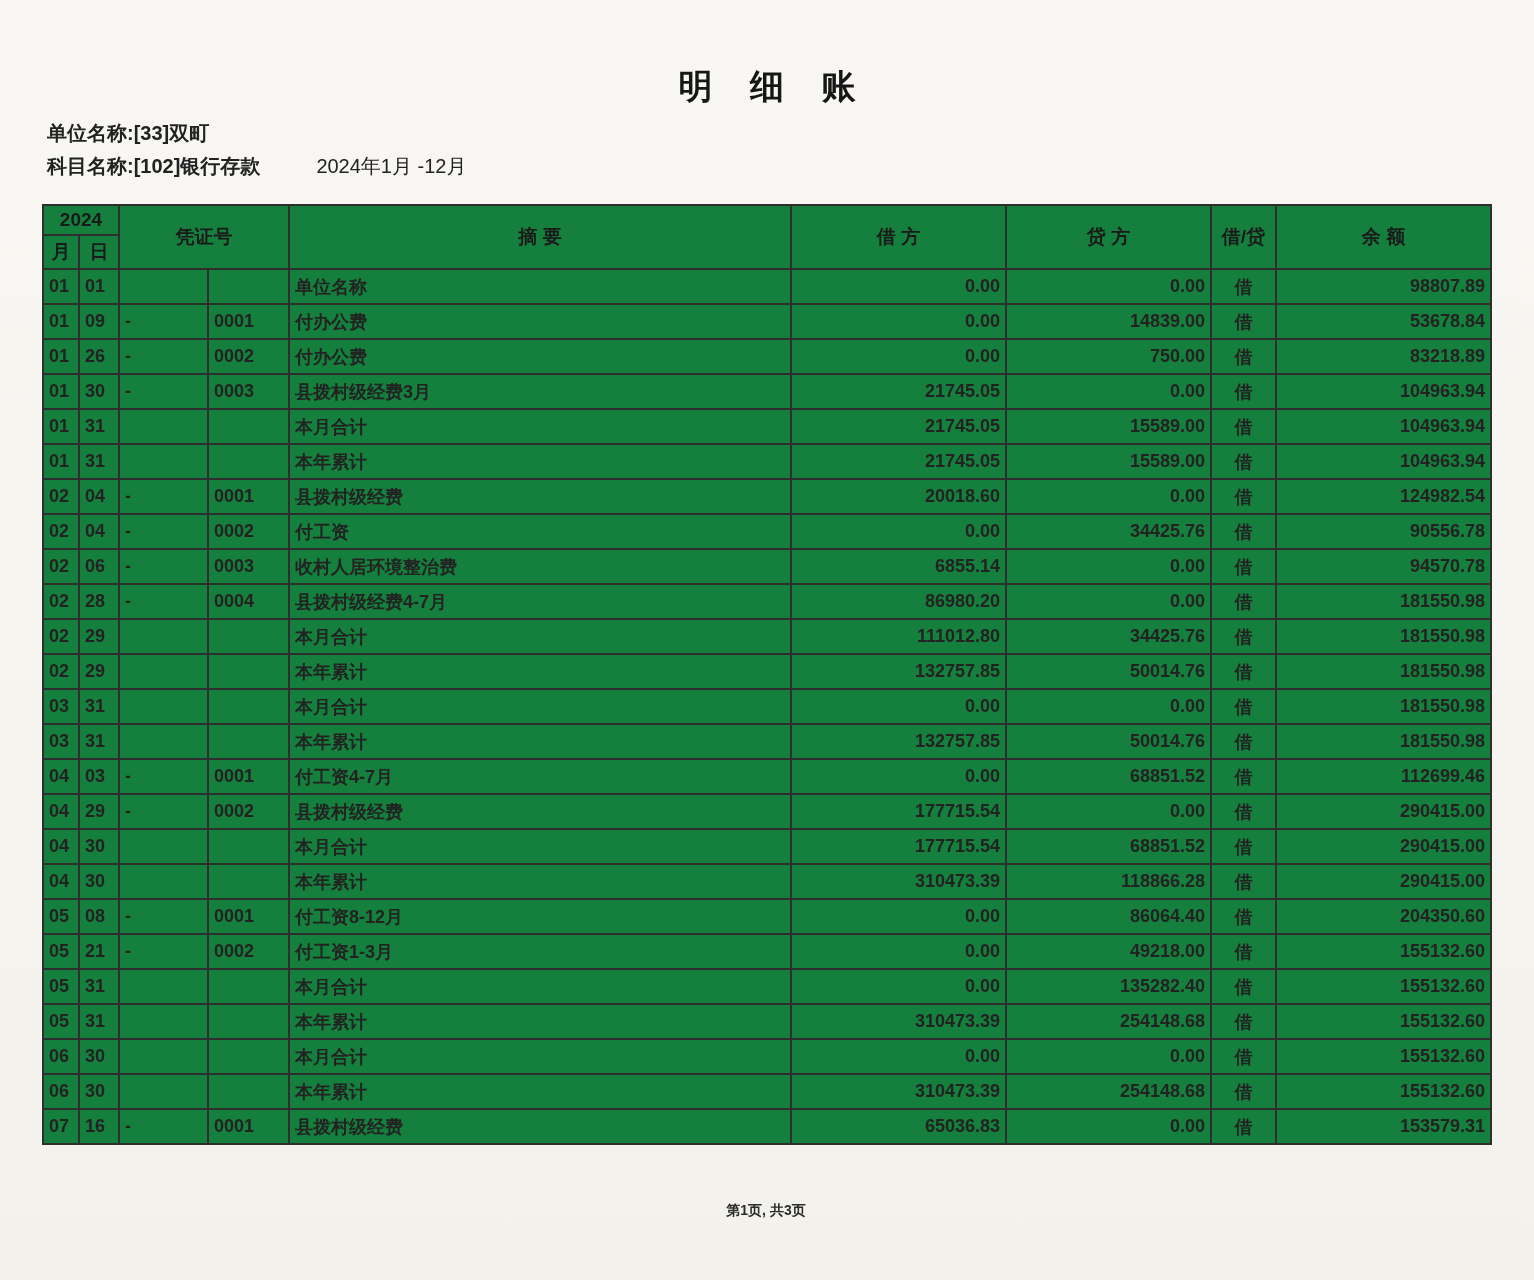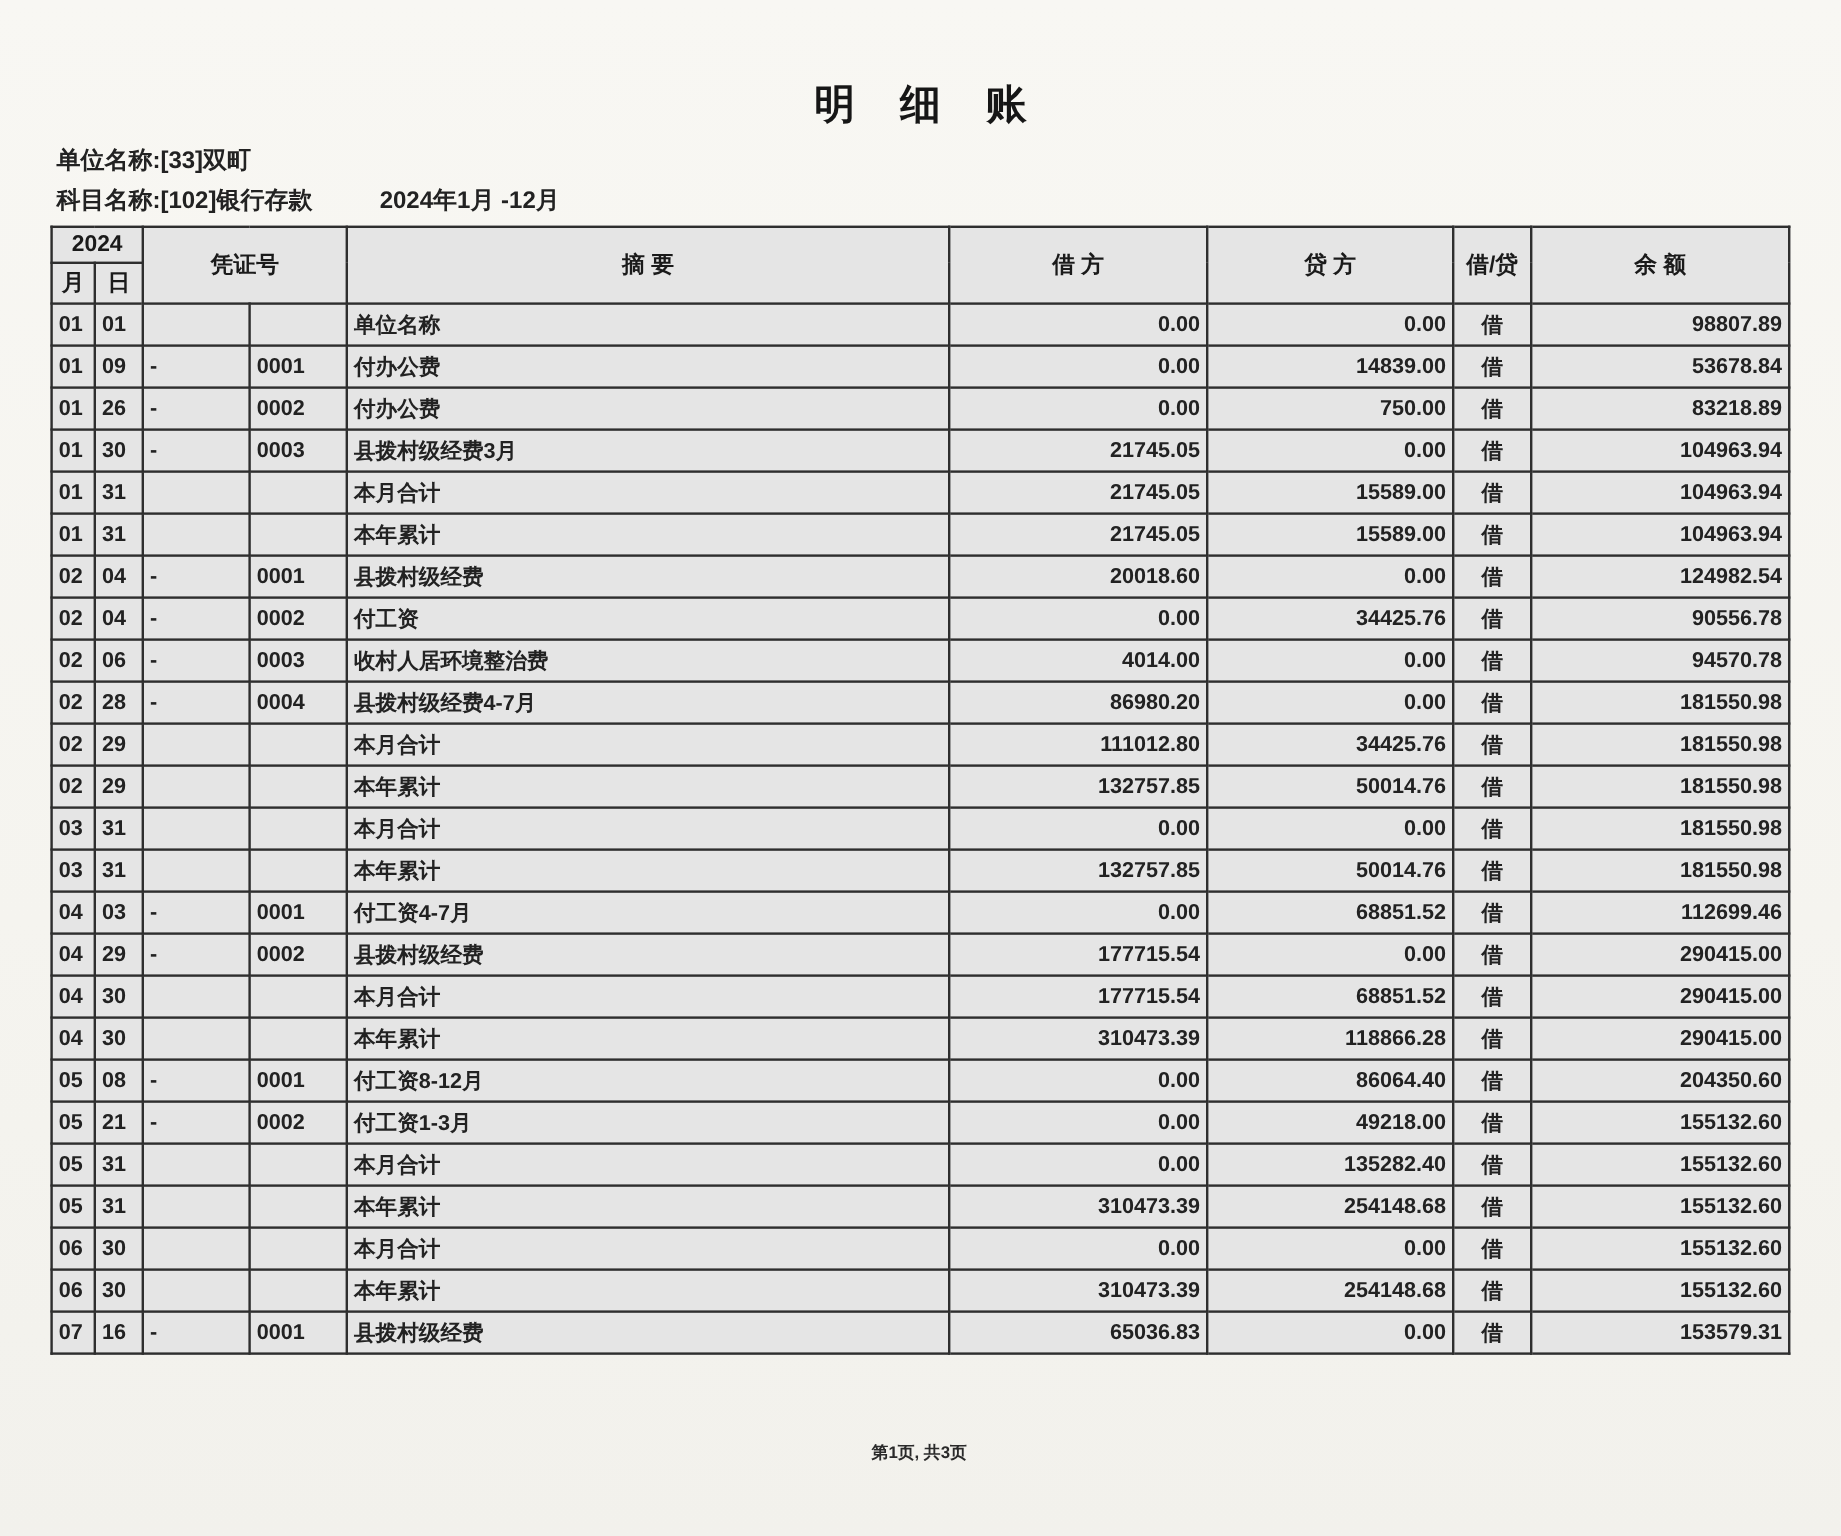--- a/index.html
+++ b/index.html
@@ -15,28 +15,28 @@
   .doc-title {
     position: absolute; top: 64px; left: 0; width: 100%;
     text-align: center;
     font-size: 34px; font-weight: bold;
     letter-spacing: 14px; text-indent: 14px;
     color: #161616;
   }
   .meta-line { position: absolute; left: 47px; font-size: 20px; font-weight: 600; color: #222; }
   .meta-unit { top: 120px; }
   .meta-subject { top: 153px; }
-  .period-text { margin-left: 56px; font-weight: 700; }
+  .period-text { margin-left: 56px; font-weight: 400; }
 
   table.ledger {
-    position: absolute; top: 188px; left: 42px;
+    position: absolute; top: 204px; left: 42px;
     width: 1448px;
     border-collapse: collapse;
     table-layout: fixed;
-    background: #e5e5e5;
+    background: #15803d;
   }
   .ledger th, .ledger td {
     border: 2px solid #2e2e2e;
     padding: 0 5px;
     white-space: nowrap;
     overflow: hidden;
   }
   .ledger thead th {
     font-weight: bold;
     font-size: 19px;
@@ -187,21 +187,21 @@
         <td class="num">34425.76</td>
         <td class="ctr">借</td>
         <td class="num">90556.78</td>
       </tr>
       <tr>
         <td class="lft">02</td>
         <td class="lft">06</td>
         <td class="lft">-</td>
         <td class="lft">0003</td>
         <td class="lft">收村人居环境整治费</td>
-        <td class="num">4014.00</td>
+        <td class="num">6855.14</td>
         <td class="num">0.00</td>
         <td class="ctr">借</td>
         <td class="num">94570.78</td>
       </tr>
       <tr>
         <td class="lft">02</td>
         <td class="lft">28</td>
         <td class="lft">-</td>
         <td class="lft">0004</td>
         <td class="lft">县拨村级经费4-7月</td>

